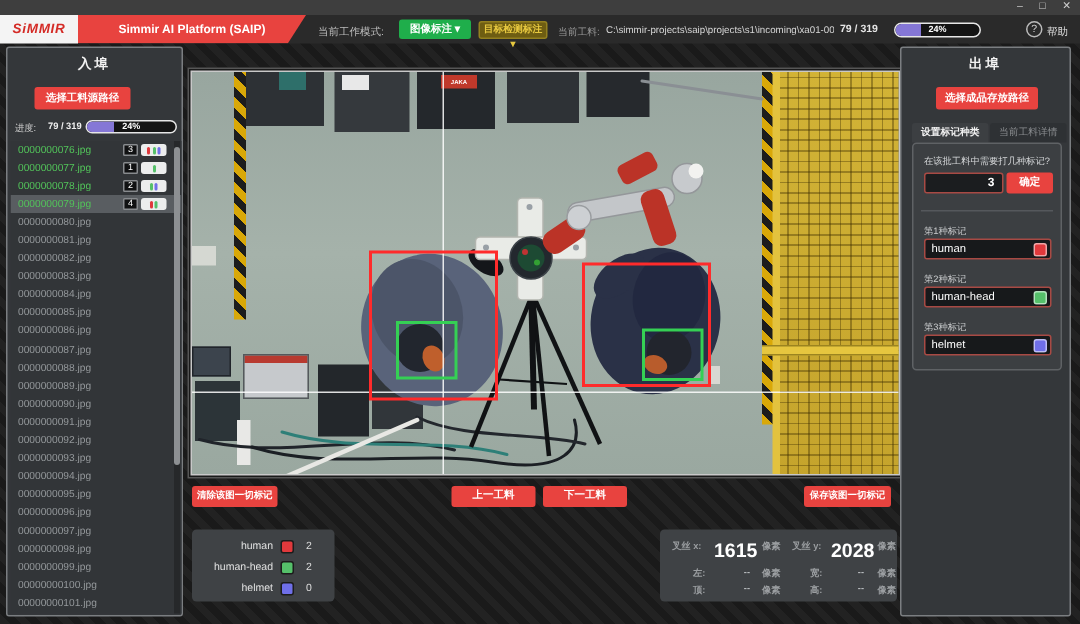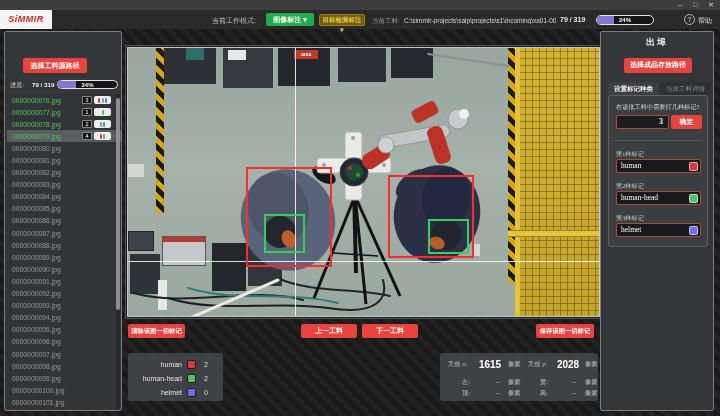--- a/index.html
+++ b/index.html
@@ -39,21 +39,21 @@
                  text-align:center; line-height:8px; font-weight:bold; }
   .pill-hdr { left:596px; top:4.5px; width:58px; height:10px; }
   .help-icon { position:absolute; left:684px; top:4px; width:11px; height:11px; border:1px solid #bbb;
                border-radius:50%; color:#ddd; font-size:7px; text-align:center; line-height:9px; }
   .help-label { position:absolute; left:698px; top:6px; font-size:7px; color:#ddd; }
 
   
   .side-panel { position:absolute; top:31px; height:380px; background:#34373a;
                 border:1px solid #7b7e81; border-radius:2px; }
   .panel-left { left:4px; width:118px; }
-  .panel-right { left:600px; width:114px;font-family:Liberation Serif, serif; }
+  .panel-right { left:600px; width:114px; }
   .panel-title { position:absolute; left:0; right:0; top:4px; text-align:center; color:#f2f2f2;
                  font-size:9px; font-weight:bold; letter-spacing:2px; }
   .red-btn { position:absolute; background:#e8433f; border-radius:2px; color:#fff; text-align:center;
              font-weight:bold; }
 
   
   .btn-choose-src { left:18px; top:26px; width:64px; height:15px; font-size:7px; line-height:15px; }
   .prog-label { position:absolute; left:5px; top:49px; font-size:6.2px; color:#cfcfcf; }
   .prog-count { position:absolute; left:27px; top:49px; font-size:6.2px; color:#efefef; font-weight:bold; }
   .pill-left { left:52px; top:47.5px; width:61px; height:9px; }
@@ -132,38 +132,39 @@
   .legend-panel { position:absolute; left:128px; top:353px; width:95px; height:48px; background:#3f4245;
                   border-radius:3px; padding-top:4px; }
   .legend-row { display:flex; align-items:center; height:14px; }
   .legend-label { width:54px; text-align:right; font-size:7px; color:#e2e2e2; }
   .legend-swatch { width:9px; height:9px; border-radius:2px; margin-left:5px; border:1px solid #1c1c1c; }
   .legend-count { width:20px; text-align:center; font-size:7px; color:#dedede; }
 
   .coords-panel { position:absolute; left:440px; top:353px; width:158px; height:48px; background:#3f4245;
                   border-radius:3px; }
   .coords-panel span { position:absolute; font-size:6.2px; color:#9b9ea1; font-weight:bold; }
-  .coords-panel .cval { color:#fff; font-size:10px; text-align:center; }
+  .coords-panel .cval { color:#fff; font-size:13px; text-align:center; }
   .coords-panel .cdash { color:#b9bcbf; text-align:right; }
 </style>
 </head>
 <body>
 
 <div id="app">
 
   <div class="titlebar">
     <div class="win-controls">
       <span>–</span>
       <span>□</span>
       <span>✕</span>
     </div>
   </div>
 
   <div class="appbar">
     <div class="logo">SiMMIR</div>
+    <div class="badge">Simmir AI Platform (SAIP)</div>
     <div class="mode-label">当前工作模式:</div>
     <div class="btn-mode1">
       <span>图像标注</span>
       <span>▾</span>
     </div>
     <div class="btn-mode2">
       <span>目标检测标注</span>
       <span>▾</span>
     </div>
     <div class="file-label">当前工料:</div>
@@ -171,20 +172,21 @@
     <div class="hdr-count">79 / 319</div>
     <div class="pill pill-hdr">
       <div class="fill"></div>
       <div class="ptext">24%</div>
     </div>
     <div class="help-icon">?</div>
     <div class="help-label">帮助</div>
   </div>
 
   <div class="side-panel panel-left">
+    <div class="panel-title">入埠</div>
     <div class="red-btn btn-choose-src">选择工料源路径</div>
     <div class="prog-label">进度:</div>
     <div class="prog-count">79 / 319</div>
     <div class="pill pill-left">
       <div class="fill"></div>
       <div class="ptext">24%</div>
     </div>
     <div class="file-list" id="file-list">
         <div class="file-row done">
           <span class="fname">0000000076.jpg</span>

